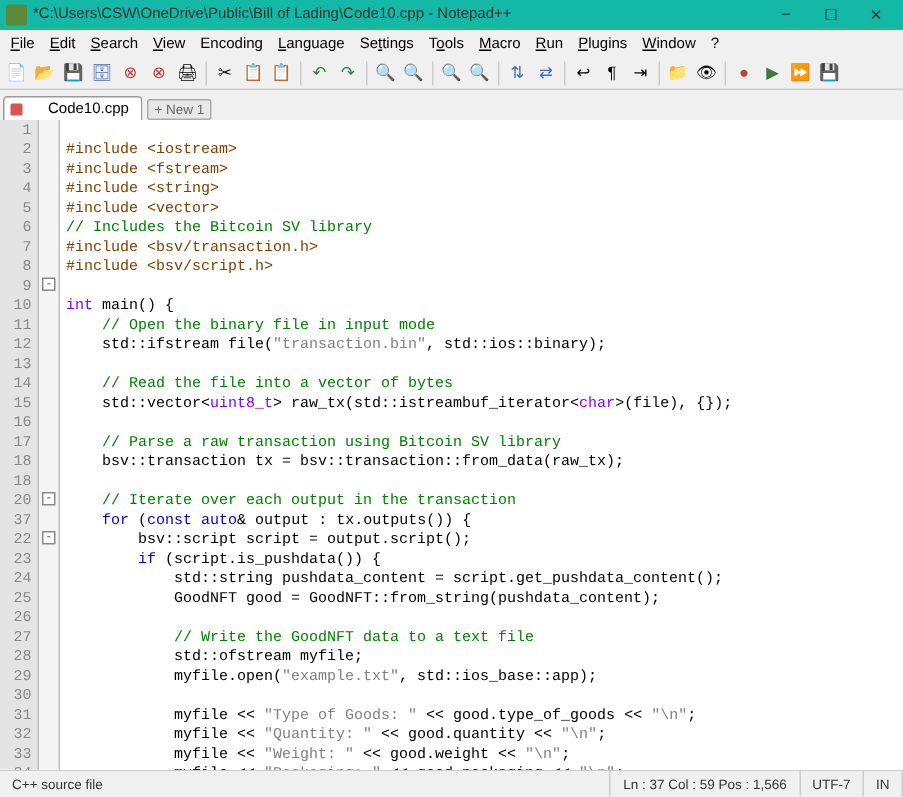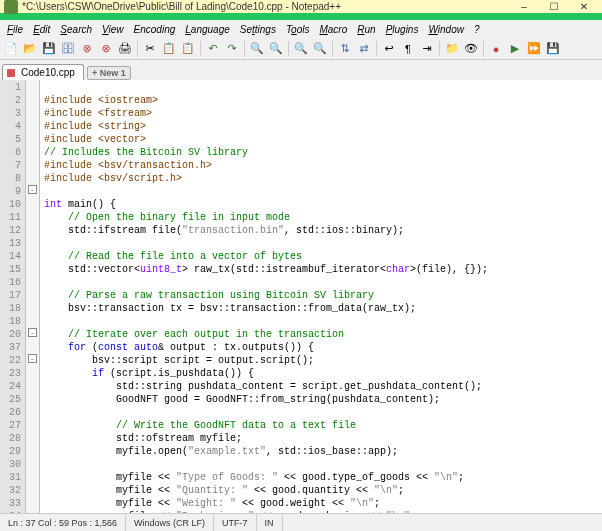--- a/index.html
+++ b/index.html
@@ -1,32 +1,32 @@
 <!DOCTYPE html>
 <html><head>
 <meta charset="utf-8">
 <style>
 * { margin: 0; padding: 0; box-sizing: border-box; }
 body { font-family: "Segoe UI", Tahoma, sans-serif; font-size: 11px; background: #f0f0f0; width: 602px; height: 531px; overflow: hidden; display: flex; flex-direction: column; }
-.titlebar { background: #fef9c3; height: 20px; display: flex; align-items: center; padding: 0 4px; border-bottom: 7px solid #22c55e; }
+.titlebar { background: #14b8a6; height: 20px; display: flex; align-items: center; padding: 0 4px; border-bottom: 1px solid #22c55e; }
 .titlebar .icon { width: 14px; height: 14px; background: #5a8a3a; border-radius: 2px; margin-right: 4px; }
 .titlebar .title { flex: 1; font-size: 10px; color: #333; white-space: nowrap; overflow: hidden; }
 .titlebar .winbtns { display: flex; gap: 2px; }
 .titlebar .winbtn { width: 28px; height: 18px; display: flex; align-items: center; justify-content: center; font-size: 10px; color: #333; }
 .menubar { background: #f0f0f0; height: 18px; display: flex; align-items: center; padding: 0 2px; gap: 0; font-size: 10px; }
-.menubar .menuitem { padding: 2px 5px; cursor: default; font-style: italic; }
+.menubar .menuitem { padding: 2px 5px; cursor: default; }
 .menubar .menuitem u { text-decoration: underline; }
 .toolbar { background: #f0f0f0; height: 22px; display: flex; align-items: center; padding: 0 2px; gap: 1px; border-bottom: 1px solid #ccc; }
 .toolbar .tbtn { width: 18px; height: 18px; display: flex; align-items: center; justify-content: center; font-size: 11px; border: 1px solid transparent; }
 .toolbar .sep { width: 1px; height: 16px; background: #ccc; margin: 0 2px; }
 .tabbar { background: #f0f0f0; height: 20px; display: flex; align-items: flex-end; padding: 0 2px; }
-.tabbar .tab { background: #fff; border: 1px solid #999; border-bottom: none; padding: 2px 8px 2px 4px; font-size: 10px; display: flex; align-items: center; gap: 6px; border-radius: 3px 3px 0 0; }
+.tabbar .tab { background: #fff; border: 1px solid #999; border-bottom: none; padding: 2px 8px 2px 4px; font-size: 10px; display: flex; align-items: center; gap: 17px; border-radius: 3px 3px 0 0; }
 .tabbar .tab.active { background: #fff; }
 .tabbar .tab .dot { width: 8px; height: 8px; background: #d9534f; border-radius: 1px; }
-.tabbar .newtab { margin-left: 3px; padding: 1px 4px; font-size: 9px; color: #666; border: 1px solid #aaa; background: #e8e8e8; border-radius: 2px; font-weight: bold; }
+.tabbar .newtab { margin-left: 3px; padding: 1px 4px; font-size: 9px; color: #666; border: 1px solid #aaa; background: #e8e8e8; border-radius: 2px; }
 .editor { flex: 1; background: #fff; overflow: auto; display: flex; font-family: Consolas, "Courier New", monospace; font-size: 10px; line-height: 1.3; }
 .gutter { background: #e4e4e4; color: #888; text-align: right; padding: 1px 4px 1px 4px; user-select: none; min-width: 26px; border-right: 1px solid #c0c0c0; }
 .gutter .ln { height: 13px; }
 .margin { width: 14px; background: #f4f4f4; border-right: 1px solid #c0c0c0; position: relative; }
 .margin .fold { position: absolute; left: 2px; width: 9px; height: 9px; border: 1px solid #888; background: #fff; font-size: 8px; line-height: 7px; text-align: center; color: #555; }
 .code { flex: 1; padding: 1px 0 1px 4px; white-space: pre; position: relative; }
 .code .line { height: 13px; margin-top: 16px; }
 .kw { color: #0000cc; }
 .pp { color: #804000; }
 .ty { color: #8000ff; }
@@ -199,17 +199,17 @@
 
 
 <span class="line"></span>
 
 
 <span class="line"></span>
   </div>
 </div>
 
 <div class="statusbar">
+  <div class="cell grow">C++ source file</div>
   <div class="cell">Ln : 37    Col : 59    Pos : 1,566</div>
-  <div class="cell">Windows (CR LF)</div>
   <div class="cell">UTF-7</div>
   <div class="cell">IN</div>
 </div>
 
 </body></html>

